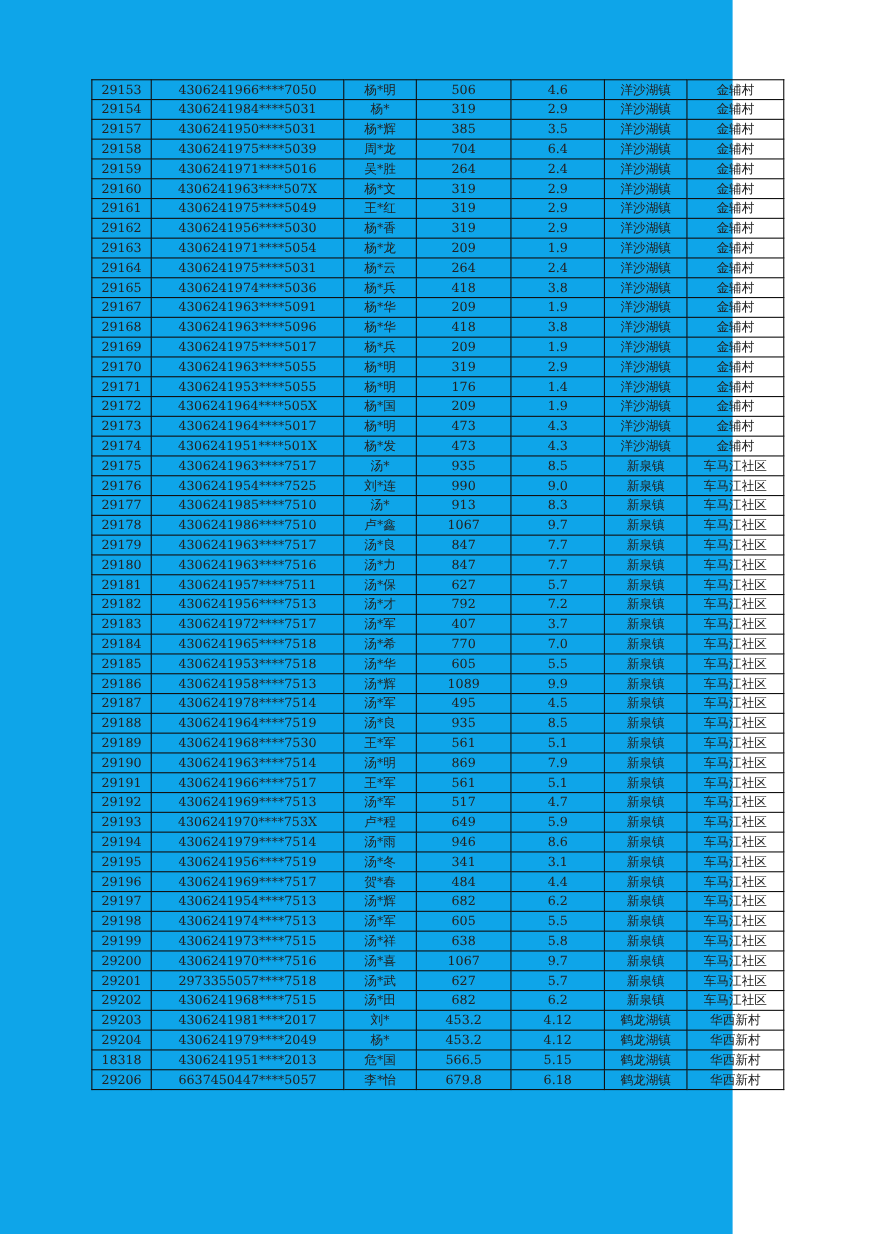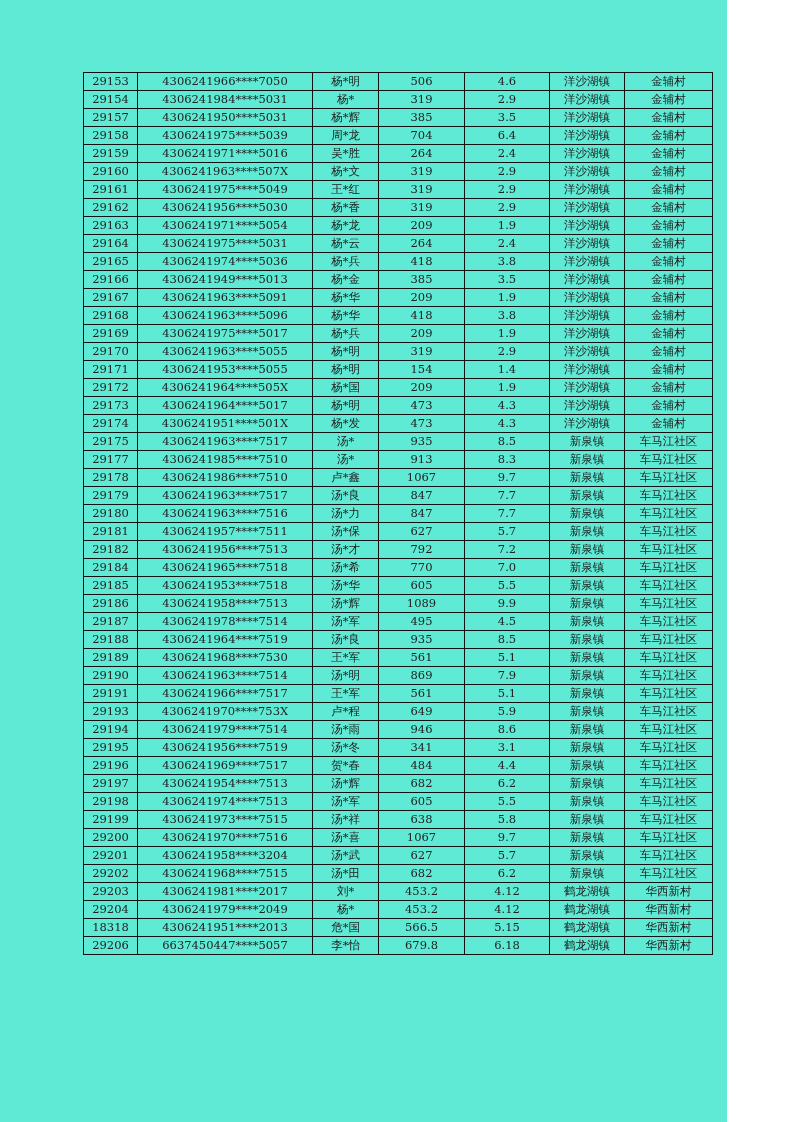--- a/index.html
+++ b/index.html
@@ -1,17 +1,17 @@
 <!DOCTYPE html>
 <html><head>
 <meta charset="utf-8">
 <style>
   html, body { margin: 0; padding: 0; background: #ffffff; }
   body { width: 794px; height: 1122px; position: relative; overflow: hidden; }
-  .page { position: absolute; left: 0; top: 0; width: 727px; height: 1122px; background: #5eead4; }
+  .page { position: absolute; left: 0; top: 0; width: 666px; height: 1122px; background: #0ea5e9; }
   table.grid {
     position: absolute; left: 83px; top: 72px;
     border-collapse: collapse; table-layout: fixed;
     width: 629px;
     font-family: "DejaVu Serif", "Liberation Serif", serif;
     font-size: 11.5px; color: #222;
   }
   table.grid td {
     border: 1px solid #111;
     height: 17px; padding: 0;
@@ -134,29 +134,20 @@
         <tr>
           <td>29165</td>
           <td>4306241974****5036</td>
           <td>杨*兵</td>
           <td>418</td>
           <td>3.8</td>
           <td>洋沙湖镇</td>
           <td>金辅村</td>
         </tr>
         <tr>
-          <td>29166</td>
-          <td>4306241949****5013</td>
-          <td>杨*金</td>
-          <td>385</td>
-          <td>3.5</td>
-          <td>洋沙湖镇</td>
-          <td>金辅村</td>
-        </tr>
-        <tr>
           <td>29167</td>
           <td>4306241963****5091</td>
           <td>杨*华</td>
           <td>209</td>
           <td>1.9</td>
           <td>洋沙湖镇</td>
           <td>金辅村</td>
         </tr>
         <tr>
           <td>29168</td>
@@ -182,21 +173,21 @@
           <td>杨*明</td>
           <td>319</td>
           <td>2.9</td>
           <td>洋沙湖镇</td>
           <td>金辅村</td>
         </tr>
         <tr>
           <td>29171</td>
           <td>4306241953****5055</td>
           <td>杨*明</td>
-          <td>154</td>
+          <td>176</td>
           <td>1.4</td>
           <td>洋沙湖镇</td>
           <td>金辅村</td>
         </tr>
         <tr>
           <td>29172</td>
           <td>4306241964****505X</td>
           <td>杨*国</td>
           <td>209</td>
           <td>1.9</td>
@@ -224,20 +215,29 @@
         <tr>
           <td>29175</td>
           <td>4306241963****7517</td>
           <td>汤*</td>
           <td>935</td>
           <td>8.5</td>
           <td>新泉镇</td>
           <td>车马江社区</td>
         </tr>
         <tr>
+          <td>29176</td>
+          <td>4306241954****7525</td>
+          <td>刘*连</td>
+          <td>990</td>
+          <td>9.0</td>
+          <td>新泉镇</td>
+          <td>车马江社区</td>
+        </tr>
+        <tr>
           <td>29177</td>
           <td>4306241985****7510</td>
           <td>汤*</td>
           <td>913</td>
           <td>8.3</td>
           <td>新泉镇</td>
           <td>车马江社区</td>
         </tr>
         <tr>
           <td>29178</td>
@@ -278,20 +278,29 @@
         <tr>
           <td>29182</td>
           <td>4306241956****7513</td>
           <td>汤*才</td>
           <td>792</td>
           <td>7.2</td>
           <td>新泉镇</td>
           <td>车马江社区</td>
         </tr>
         <tr>
+          <td>29183</td>
+          <td>4306241972****7517</td>
+          <td>汤*军</td>
+          <td>407</td>
+          <td>3.7</td>
+          <td>新泉镇</td>
+          <td>车马江社区</td>
+        </tr>
+        <tr>
           <td>29184</td>
           <td>4306241965****7518</td>
           <td>汤*希</td>
           <td>770</td>
           <td>7.0</td>
           <td>新泉镇</td>
           <td>车马江社区</td>
         </tr>
         <tr>
           <td>29185</td>
@@ -350,20 +359,29 @@
         <tr>
           <td>29191</td>
           <td>4306241966****7517</td>
           <td>王*军</td>
           <td>561</td>
           <td>5.1</td>
           <td>新泉镇</td>
           <td>车马江社区</td>
         </tr>
         <tr>
+          <td>29192</td>
+          <td>4306241969****7513</td>
+          <td>汤*军</td>
+          <td>517</td>
+          <td>4.7</td>
+          <td>新泉镇</td>
+          <td>车马江社区</td>
+        </tr>
+        <tr>
           <td>29193</td>
           <td>4306241970****753X</td>
           <td>卢*程</td>
           <td>649</td>
           <td>5.9</td>
           <td>新泉镇</td>
           <td>车马江社区</td>
         </tr>
         <tr>
           <td>29194</td>
@@ -423,21 +441,21 @@
           <td>29200</td>
           <td>4306241970****7516</td>
           <td>汤*喜</td>
           <td>1067</td>
           <td>9.7</td>
           <td>新泉镇</td>
           <td>车马江社区</td>
         </tr>
         <tr>
           <td>29201</td>
-          <td>4306241958****3204</td>
+          <td>2973355057****7518</td>
           <td>汤*武</td>
           <td>627</td>
           <td>5.7</td>
           <td>新泉镇</td>
           <td>车马江社区</td>
         </tr>
         <tr>
           <td>29202</td>
           <td>4306241968****7515</td>
           <td>汤*田</td>

